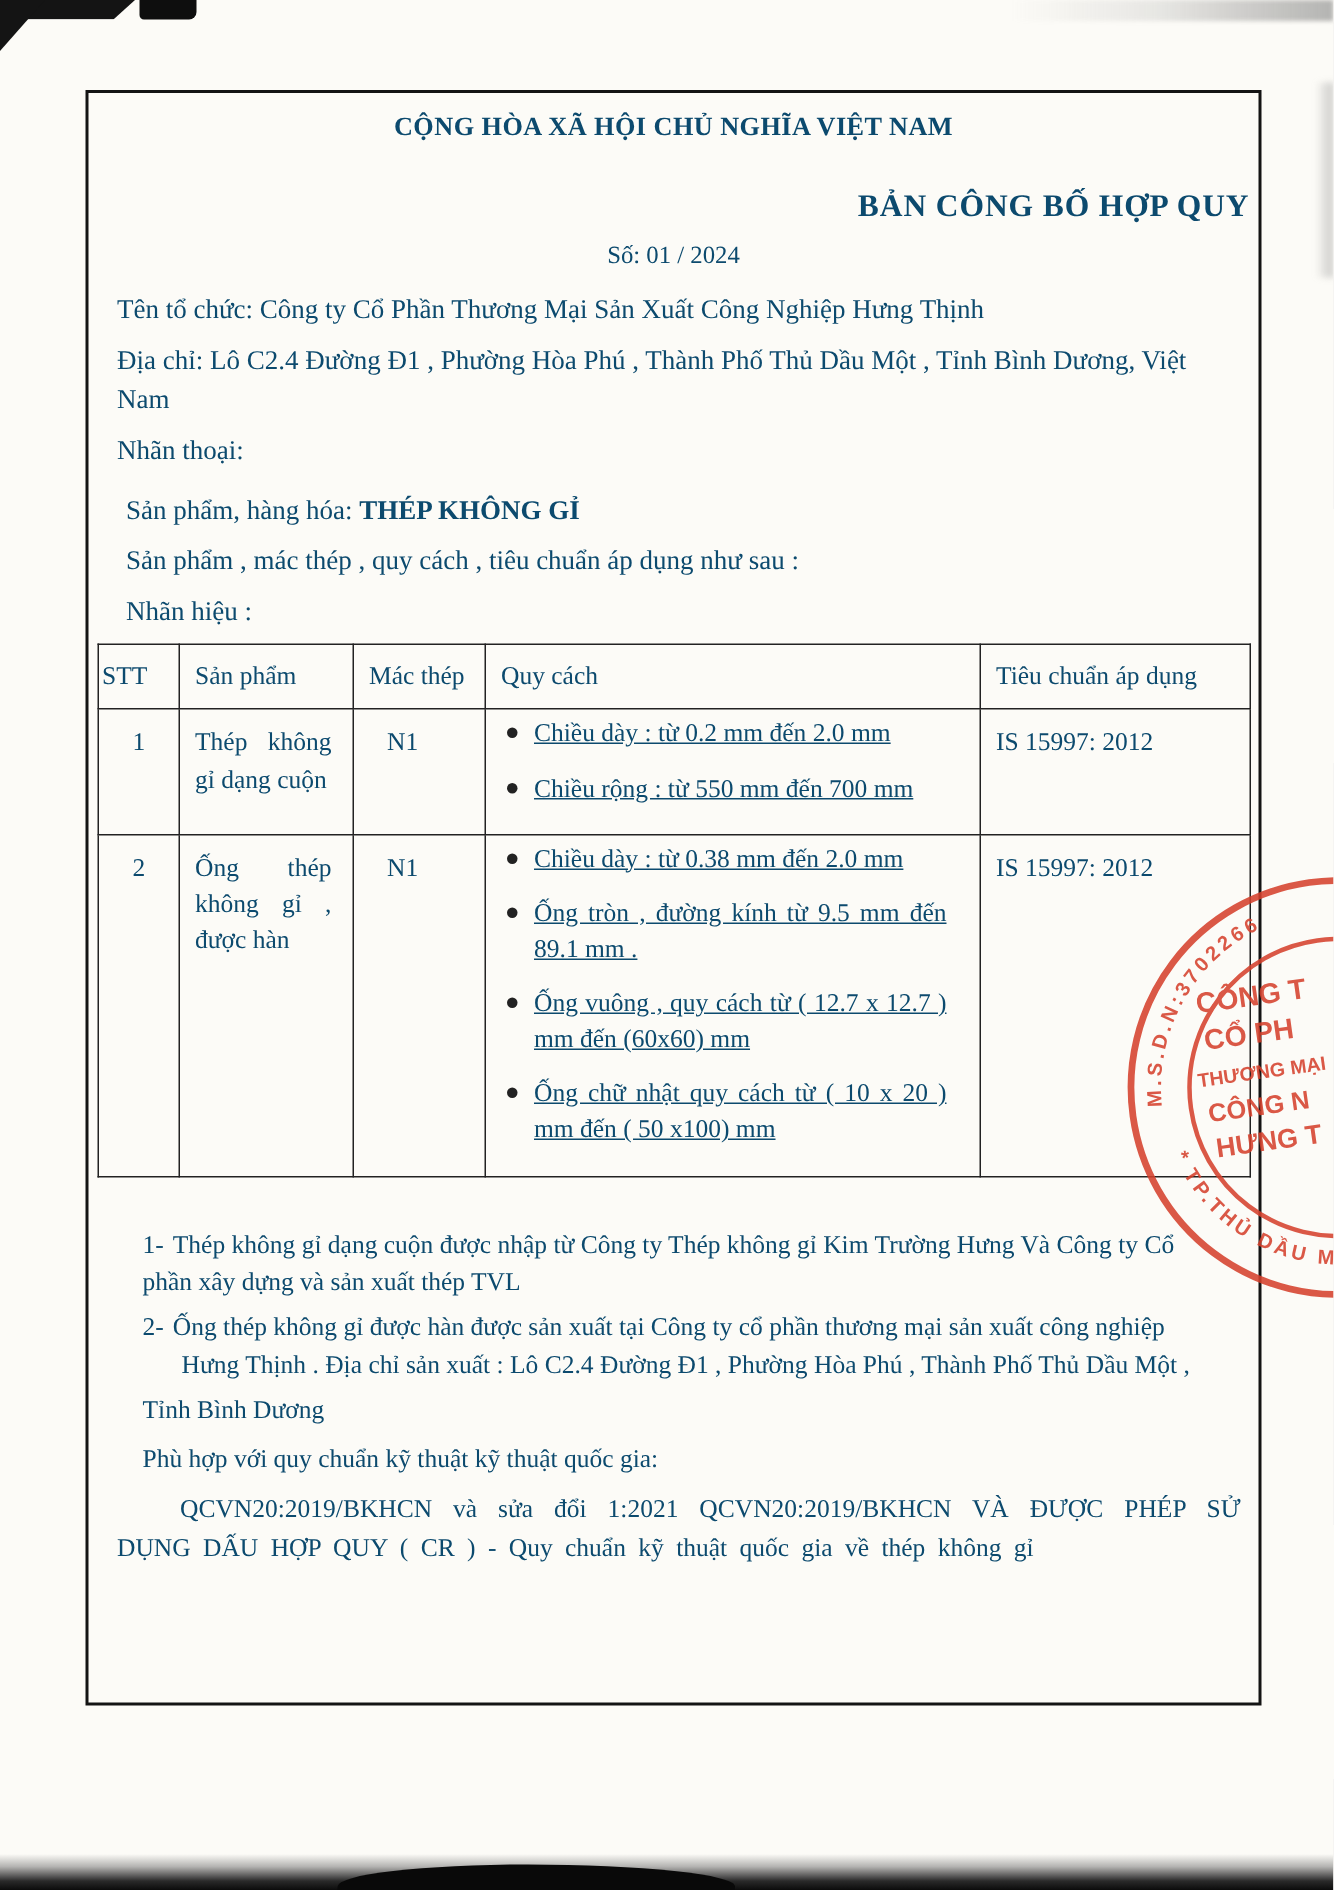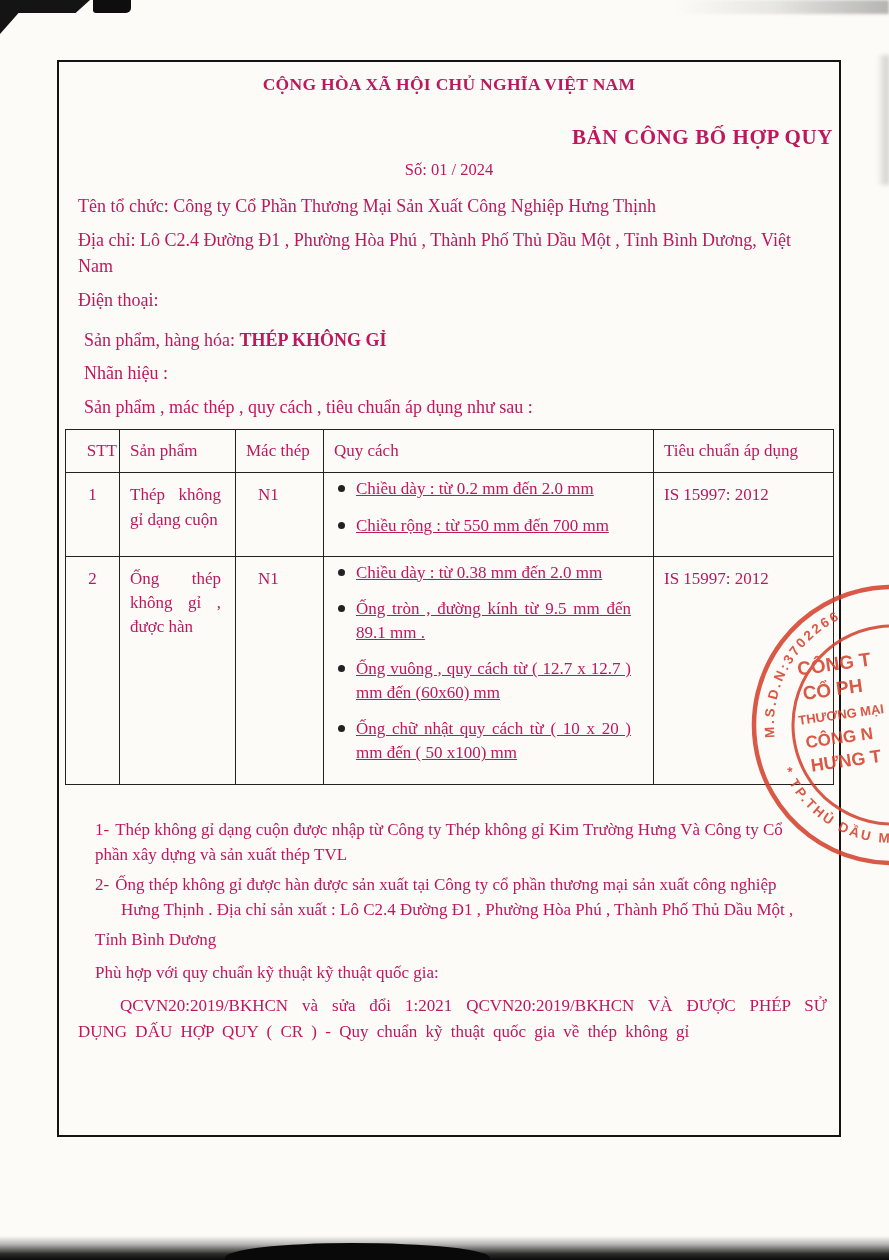--- a/index.html
+++ b/index.html
@@ -1,19 +1,19 @@
 <!DOCTYPE html>
 <html><head>
 <meta charset="utf-8">
 <style>
   html,body { margin:0; padding:0; }
   body { width:889px; height:1260px; background:#e9e9e9; }
   .page {
     position:relative; width:889px; height:1260px; overflow:hidden;
-    background:#fcfbf7; color:#be185d;
+    background:#fcfbf7; color:#0c4a6e;
     font-family:"Liberation Serif","DejaVu Serif",serif;
   }
 
   
   .doc-frame {
     position:absolute; left:57px; top:60px; width:784px; height:1077px;
     border:2px solid #141414; box-sizing:border-box;
     padding:12px 6px; overflow:hidden;
   }
 
@@ -34,21 +34,21 @@
   
   .spec-table {
     width:100%; border-collapse:collapse; table-layout:fixed;
     margin-top:9px; font-size:17px;
   }
   .spec-table th, .spec-table td { border:1.5px solid #222; }
   .spec-table th {
     font-weight:normal; text-align:left; vertical-align:middle;
     padding:9px 10px; height:24px;
   }
-  .spec-table th.col-stt { text-align:right; padding:9px 2px; }
+  .spec-table th.col-stt { text-align:left; padding:9px 2px; }
   .spec-table td { vertical-align:top; padding:10px 10px; line-height:1.42; }
   td.c-stt { text-align:center; }
   td.c-prod { text-align:justify; padding-right:14px; }
   td.c-grade { padding-left:22px; }
   td.c-specs { padding:4px 8px 6px 6px;text-decoration:underline; }
   ul.specs { margin:0; padding:0; list-style:none; }
   ul.specs li {
     position:relative; padding-left:26px; padding-right:14px;
     margin-bottom:12px; text-align:justify;
   }
@@ -99,27 +99,27 @@
 
   <div class="doc-frame">
 
     <div class="nat-title">CỘNG HÒA XÃ HỘI CHỦ NGHĨA VIỆT NAM</div>
 
     <div class="doc-title">BẢN CÔNG BỐ HỢP QUY</div>
     <div class="doc-number">Số: 01 / 2024</div>
 
     <div class="para mt-lg">Tên tổ chức: Công ty Cổ Phần Thương Mại Sản Xuất Công Nghiệp Hưng Thịnh</div>
     <div class="para">Địa chỉ: Lô C2.4 Đường Đ1 , Phường Hòa Phú , Thành Phố Thủ Dầu Một , Tỉnh Bình Dương, Việt Nam</div>
-    <div class="para">Điện thoại:</div>
+    <div class="para">Nhãn thoại:</div>
     <div class="para indent mt-lg">
       <span>Sản phẩm, hàng hóa:</span>
       <span class="product-value">THÉP KHÔNG GỈ</span>
     </div>
+    <div class="para indent">Sản phẩm , mác thép , quy cách , tiêu chuẩn áp dụng như sau :</div>
     <div class="para indent">Nhãn hiệu :</div>
-    <div class="para indent">Sản phẩm , mác thép , quy cách , tiêu chuẩn áp dụng như sau :</div>
 
     <table class="spec-table">
       <colgroup>
         <col style="width:54px">
         <col style="width:116px">
         <col style="width:88px">
         <col style="width:330px">
         <col style="width:180px">
       </colgroup>
       <thead>

